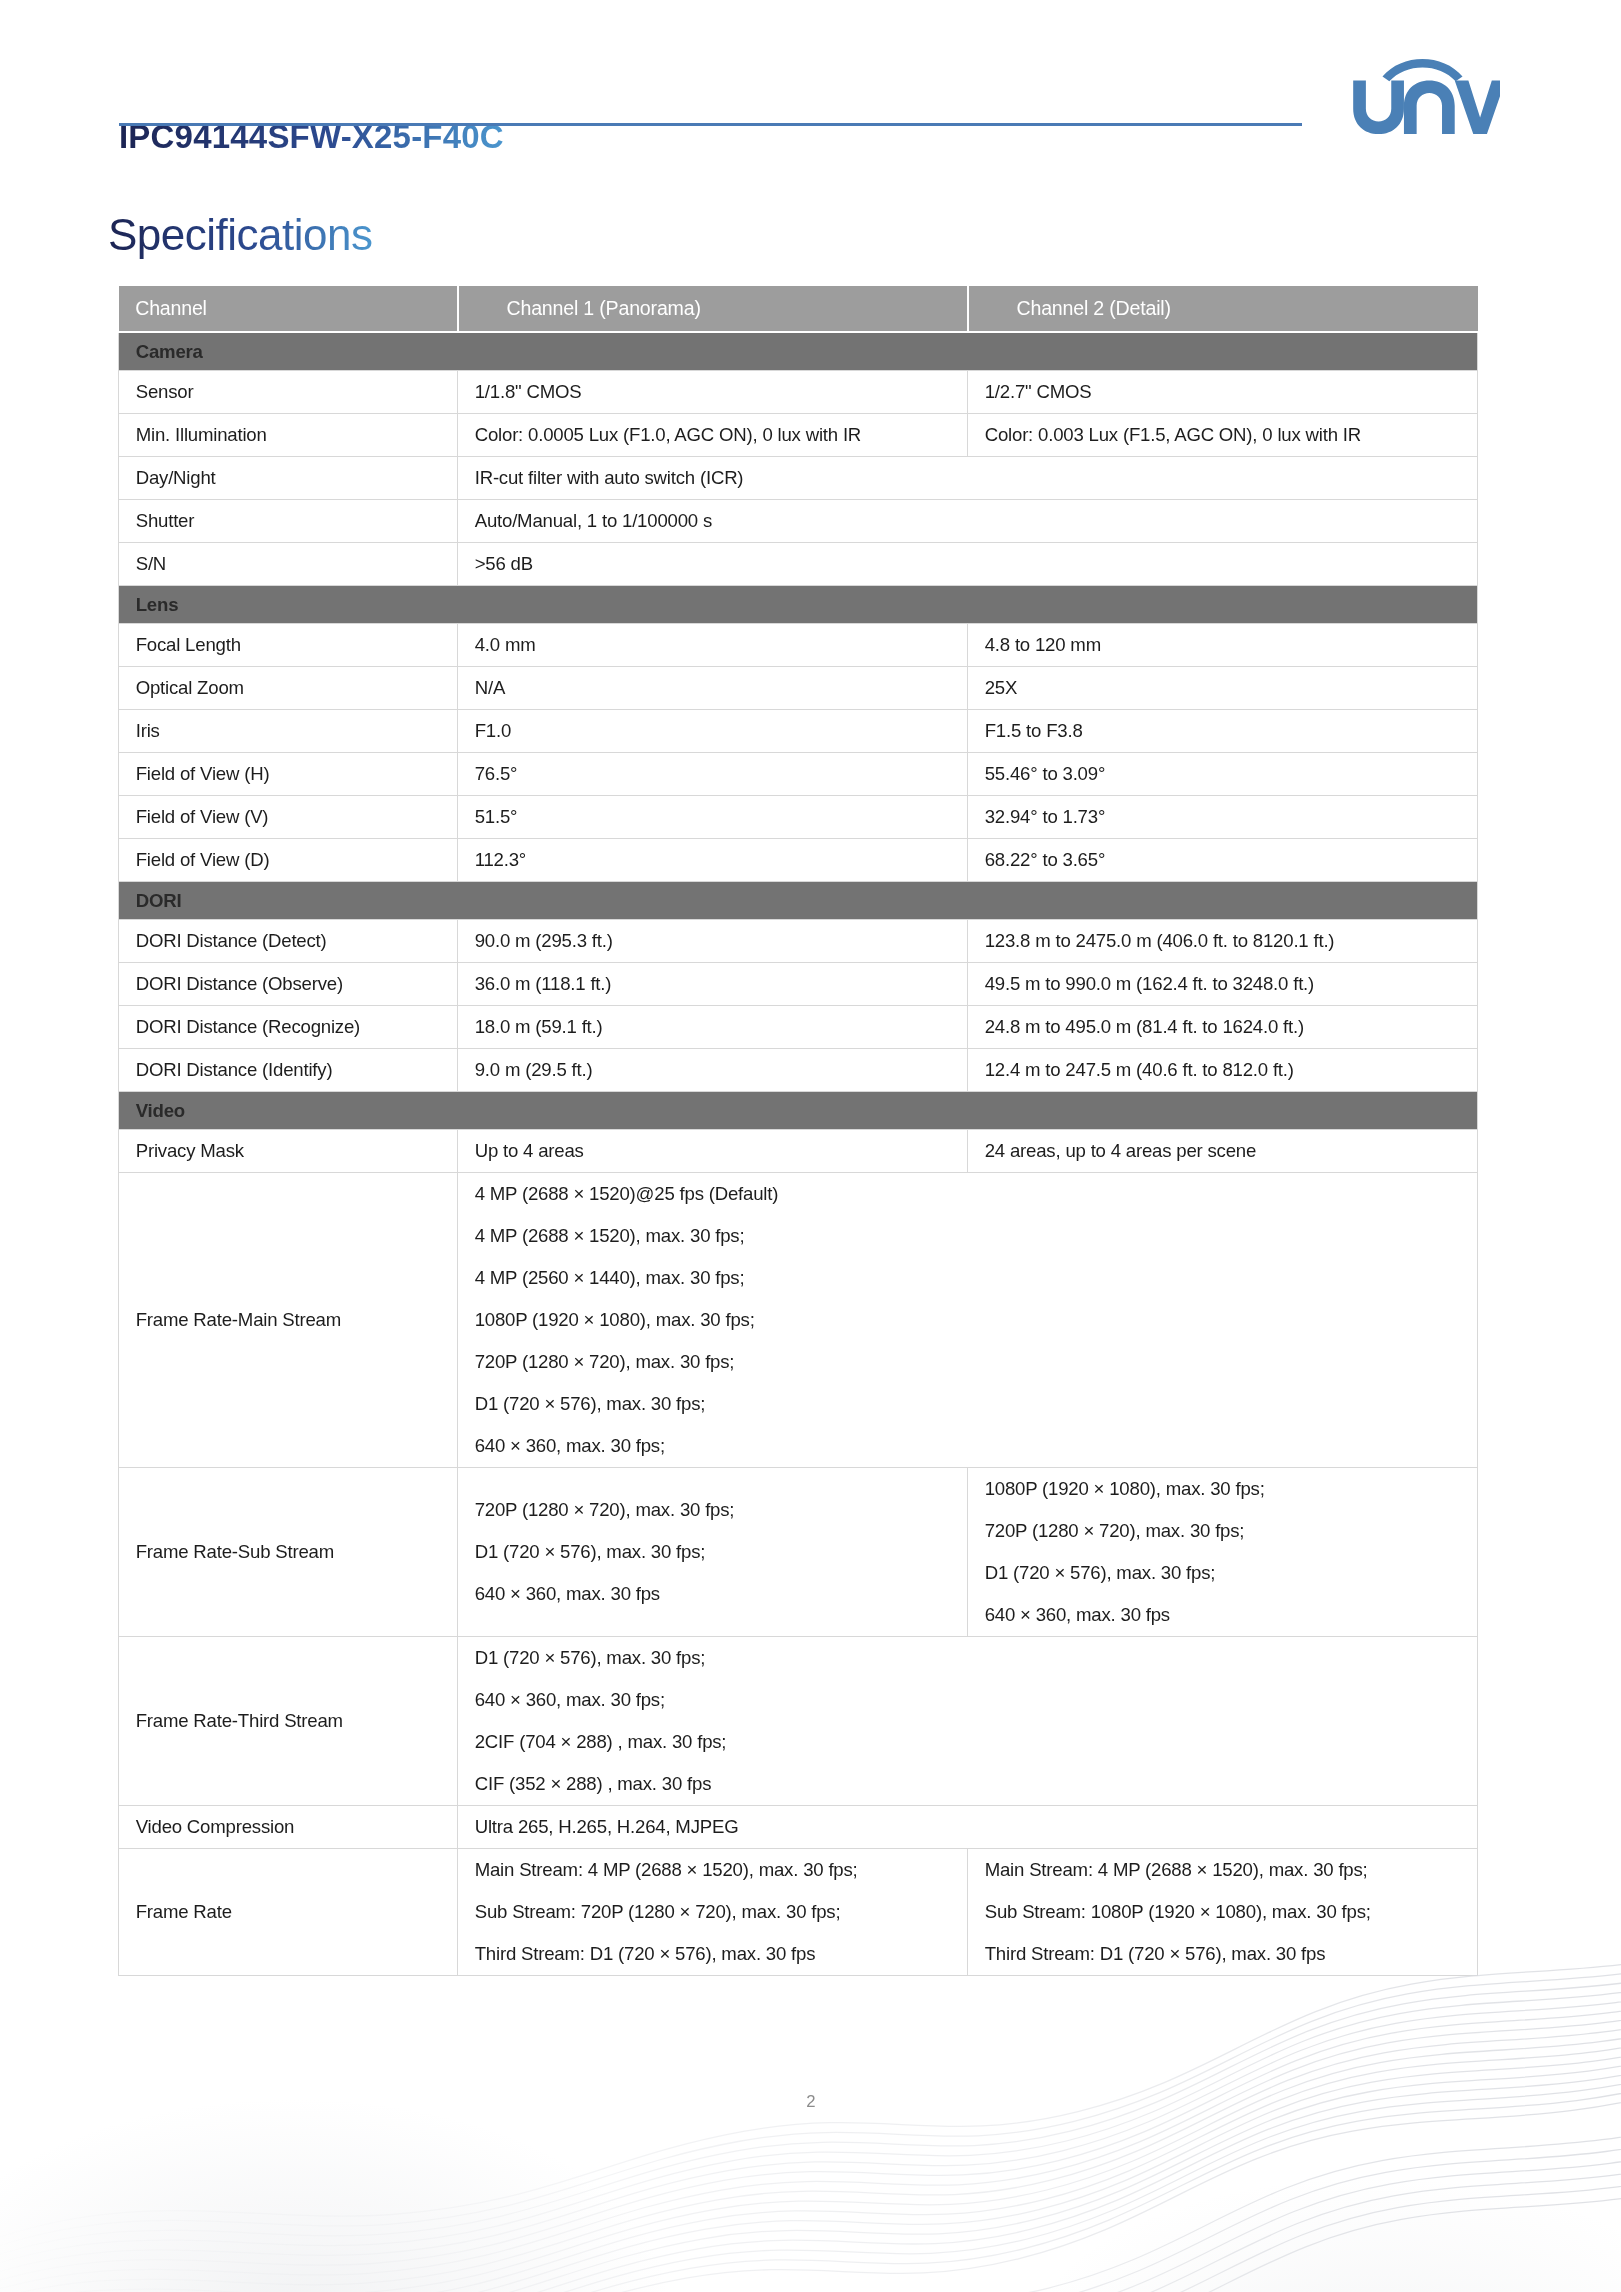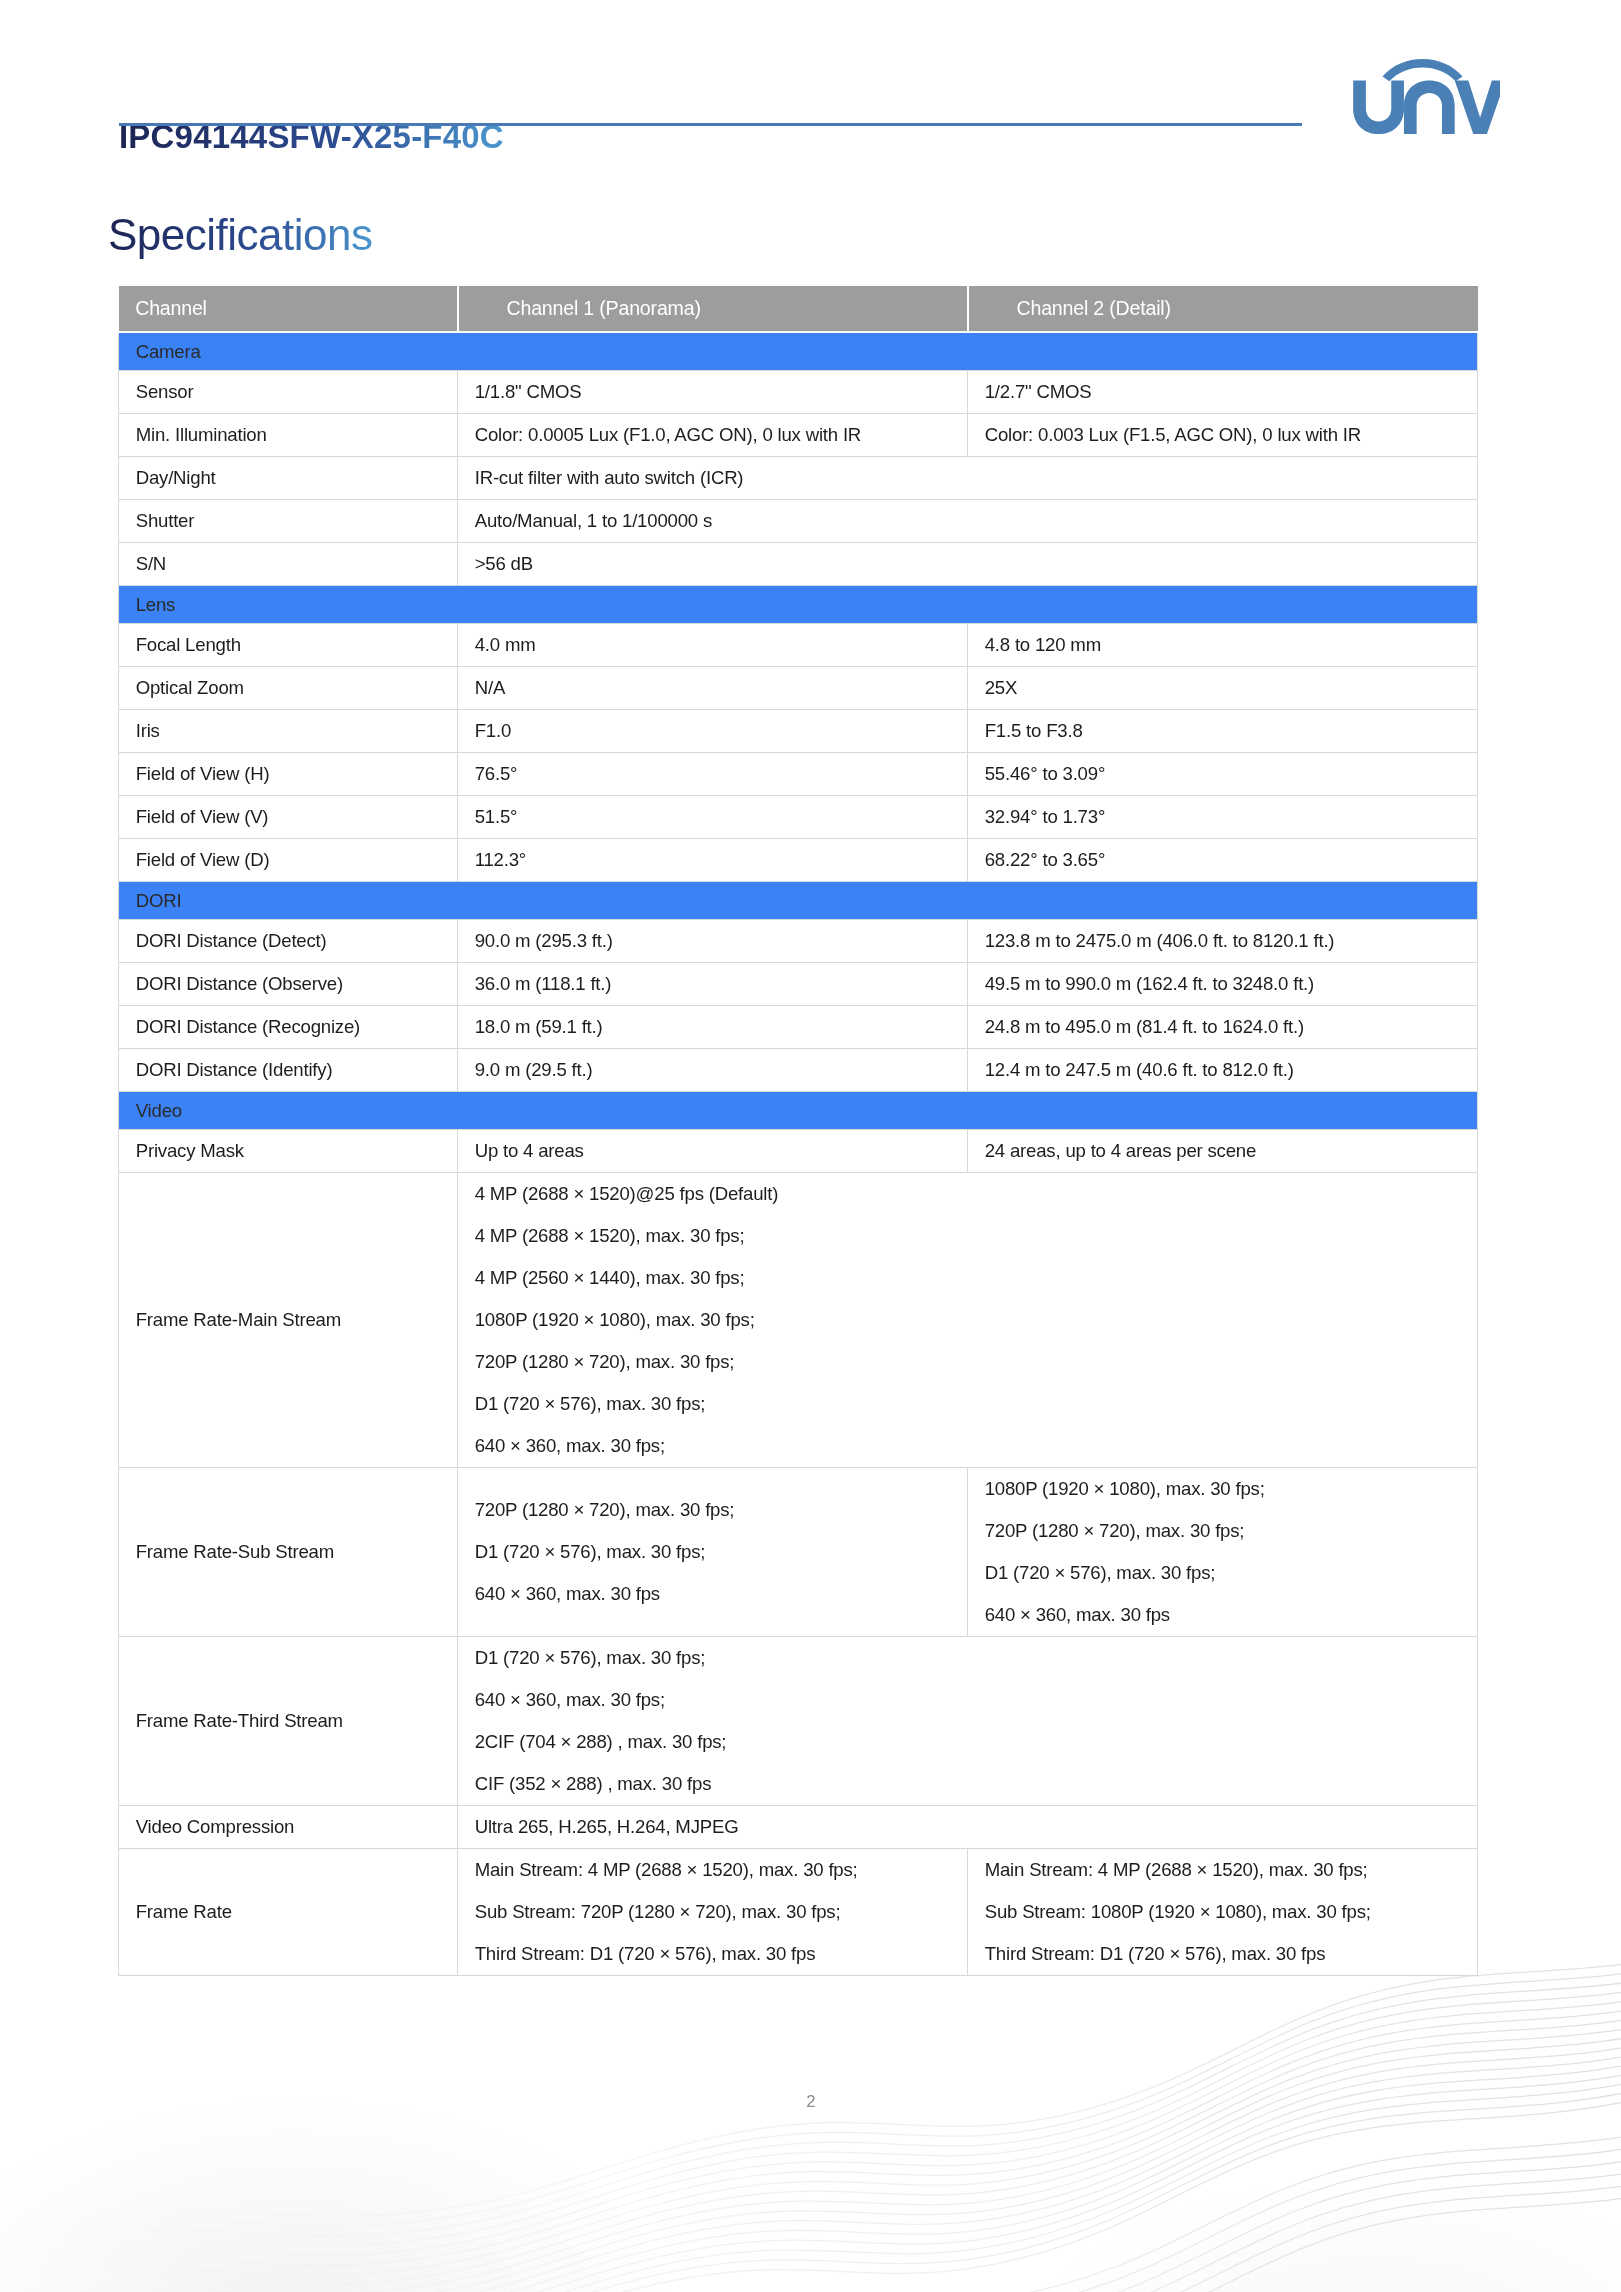--- a/index.html
+++ b/index.html
@@ -52,21 +52,21 @@
     background:#9d9d9d; color:#ffffff; font-weight:normal; font-size:19.6px;
     text-align:left; padding:0 0 0 16.7px; line-height:45px;
     border:0; border-bottom:2px solid #ffffff;
   }
   .spec th + th { border-left:2.9px solid #ffffff;padding-left:48px; }
   .spec td {
     border:1px solid #d8d8d8; vertical-align:middle;
     padding:0 9.8px 0 16.7px; background:#ffffff;
   }
   .spec tr.section td {
-    background:#3b82f6; line-height:37px; color:#2a2a2a;
+    background:#737373; line-height:37px; color:#2a2a2a;font-weight:bold;
   }
   .spec .ln { line-height:42px; white-space:nowrap; }
 
   
   .page-num {
     position:absolute; left:762px; top:2092px; width:98px;
     text-align:center; font-size:16.7px; color:#8c8c8c;
   }
   .wash-left {
     position:absolute; left:-245px; top:2009px; width:1078px; height:588px;

